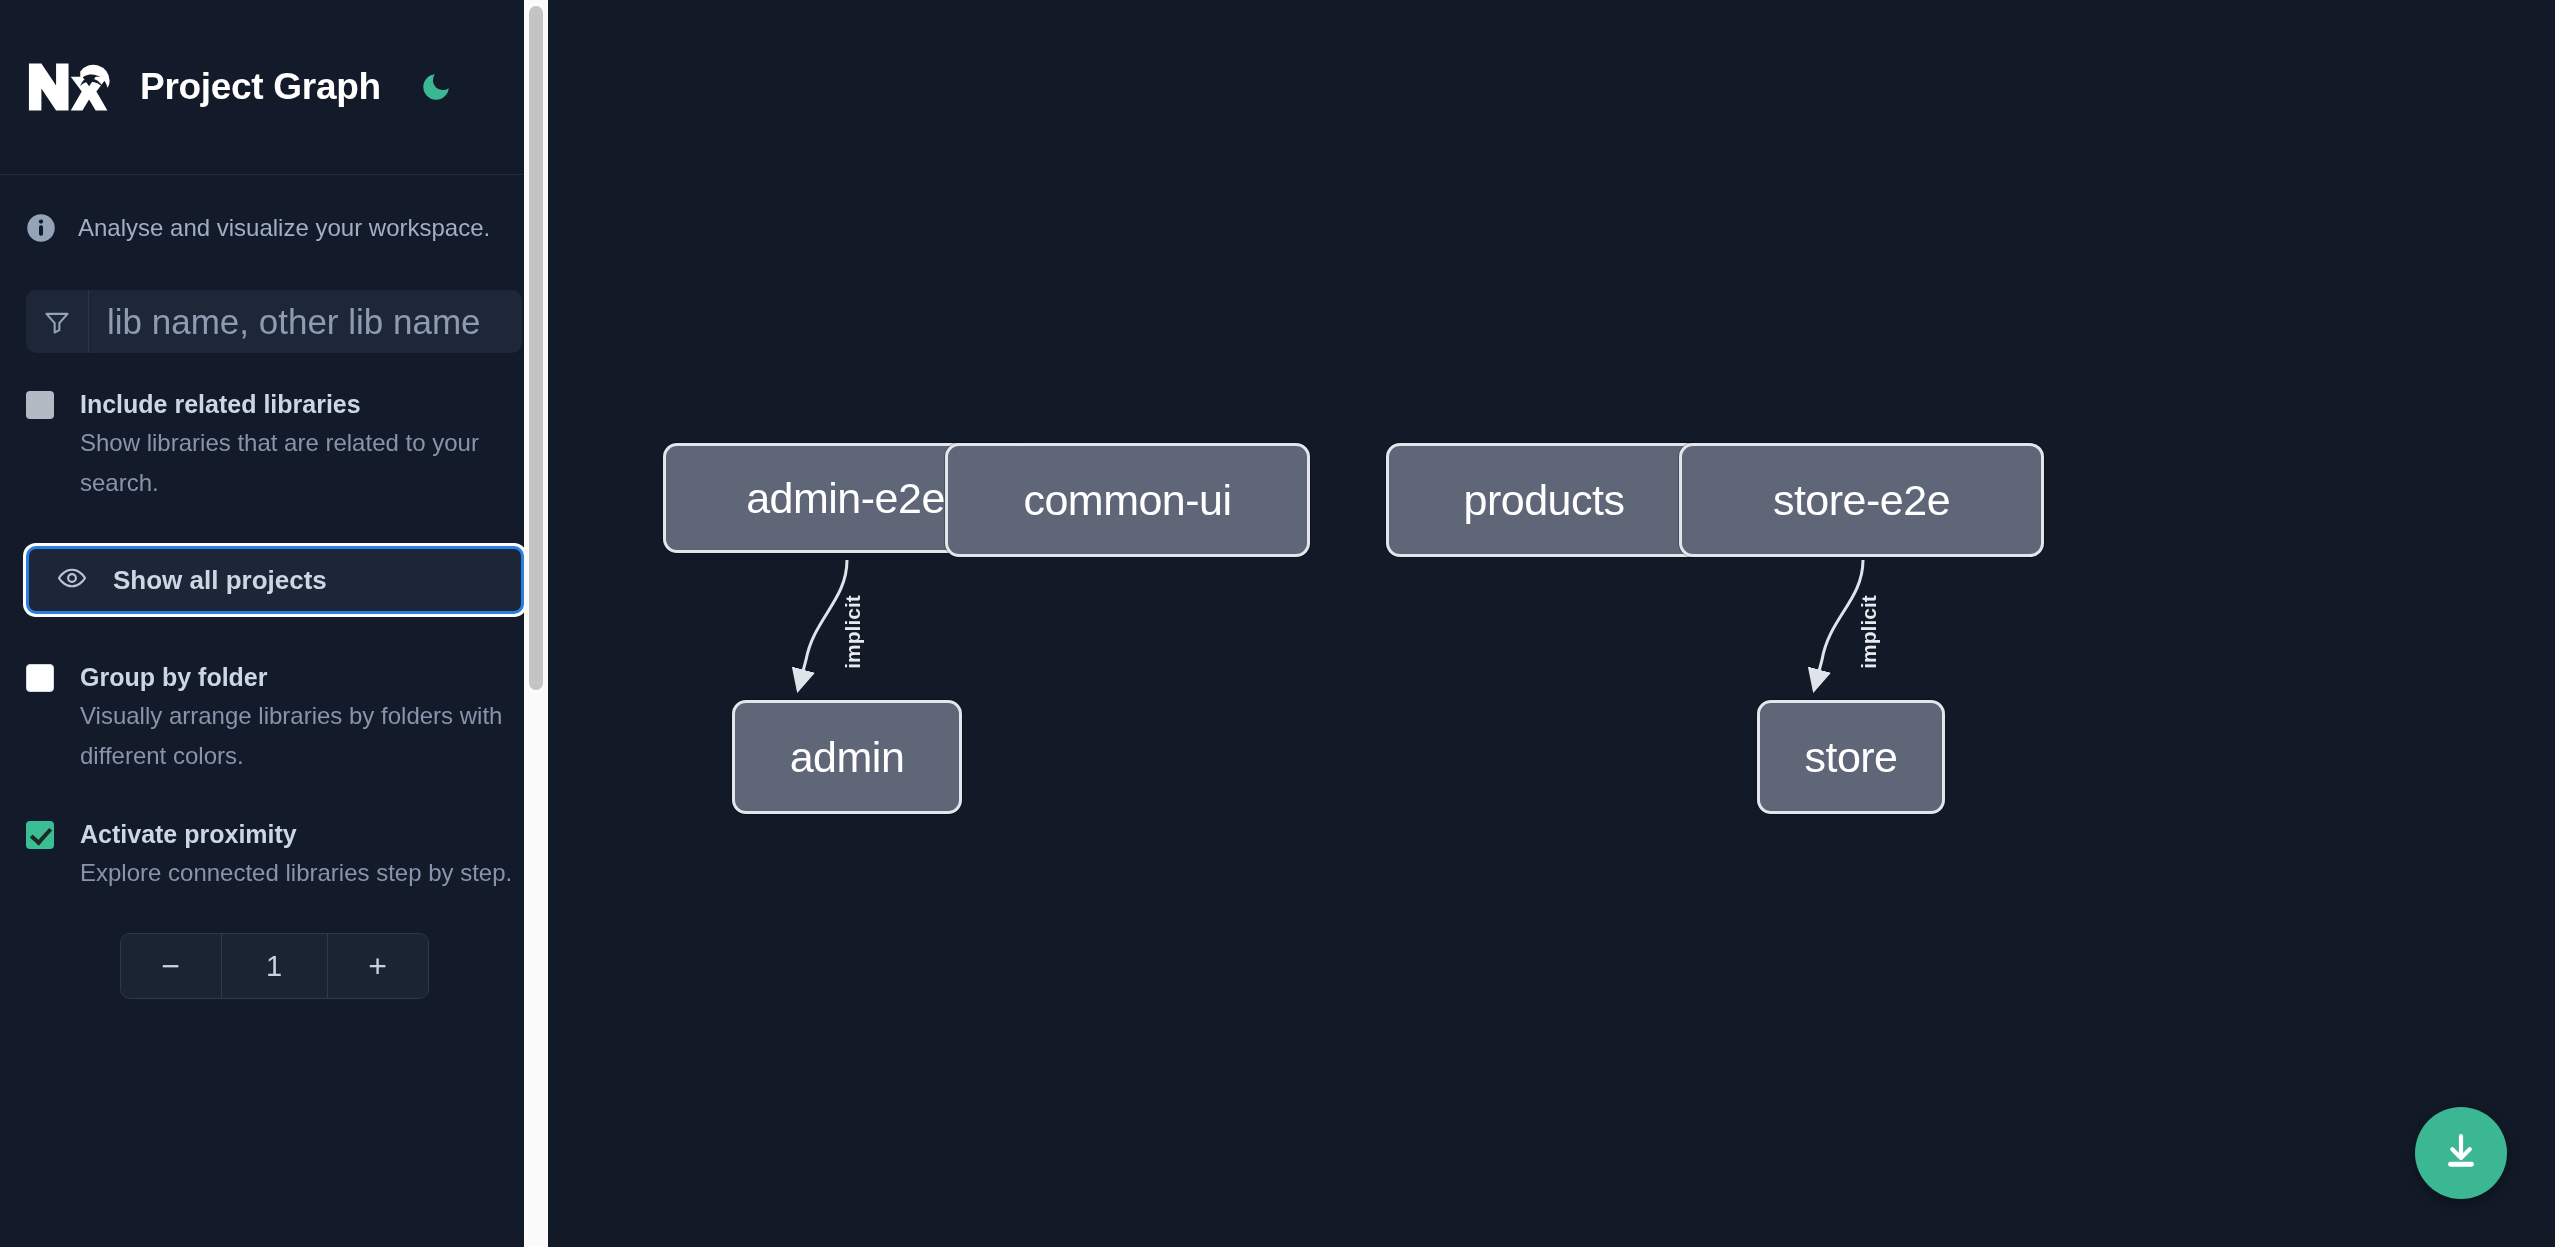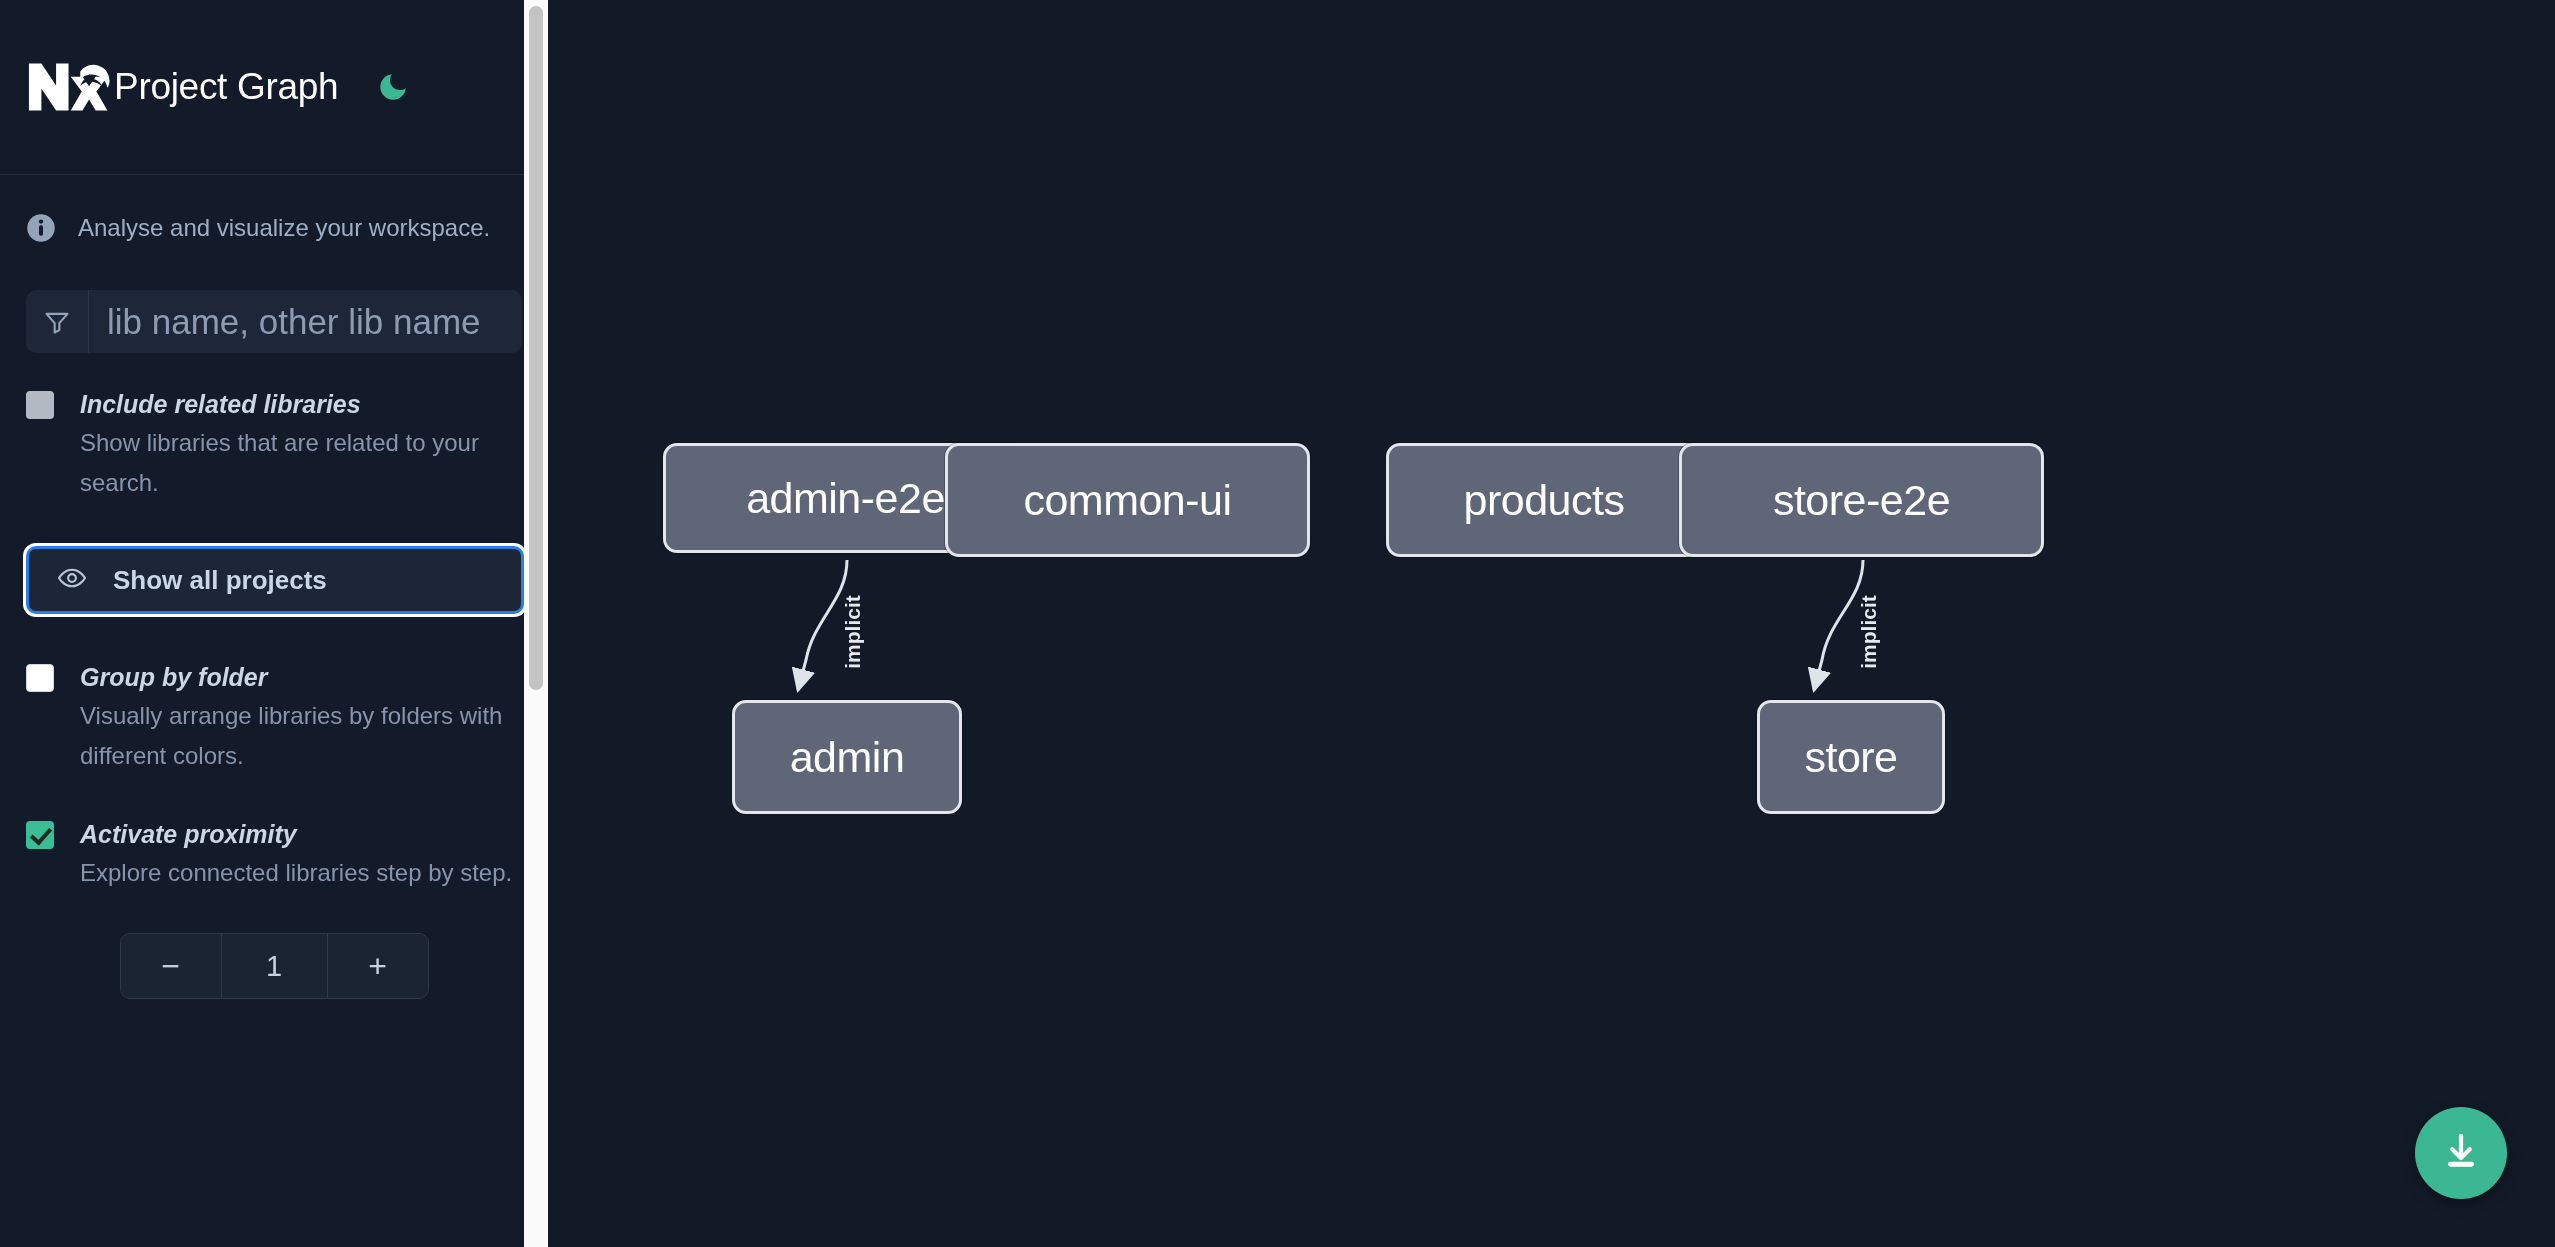--- a/index.html
+++ b/index.html
@@ -22,22 +22,23 @@
   }
   .sb-header {
     height: 175px;
     display: flex;
     align-items: center;
     padding-left: 26px;
     border-bottom: 1px solid #222c3e;
   }
   .nx-logo { width: 88px; height: 62px; flex: 0 0 88px; }
   .app-title {
+    margin-left: 26px;
     font-size: 37px;
-    font-weight: 400;
+    font-weight: 700;
     color: #ffffff;
     letter-spacing: -0.3px;
     white-space: nowrap;
   }
   .moon-btn {
     margin-left: 32px;
     width: 46px; height: 46px;
     display: flex; align-items: center; justify-content: center;
     cursor: pointer;
   }
@@ -101,21 +102,20 @@
     border: solid #1d2a22;
     border-width: 0 4px 4px 0;
     transform: rotate(42deg);
   }
   .check-text { margin-left: 26px; }
   .check-label {
     font-size: 25px;
     font-weight: 700;
     color: #ccd7e5;
     line-height: 38px;
-    font-style: italic;
   }
   .check-desc {
     font-size: 24px;
     color: #8695ab;
     line-height: 40px;
     max-width: 440px;
   }
 
   
   .btn-stack { margin-top: 43px; }

